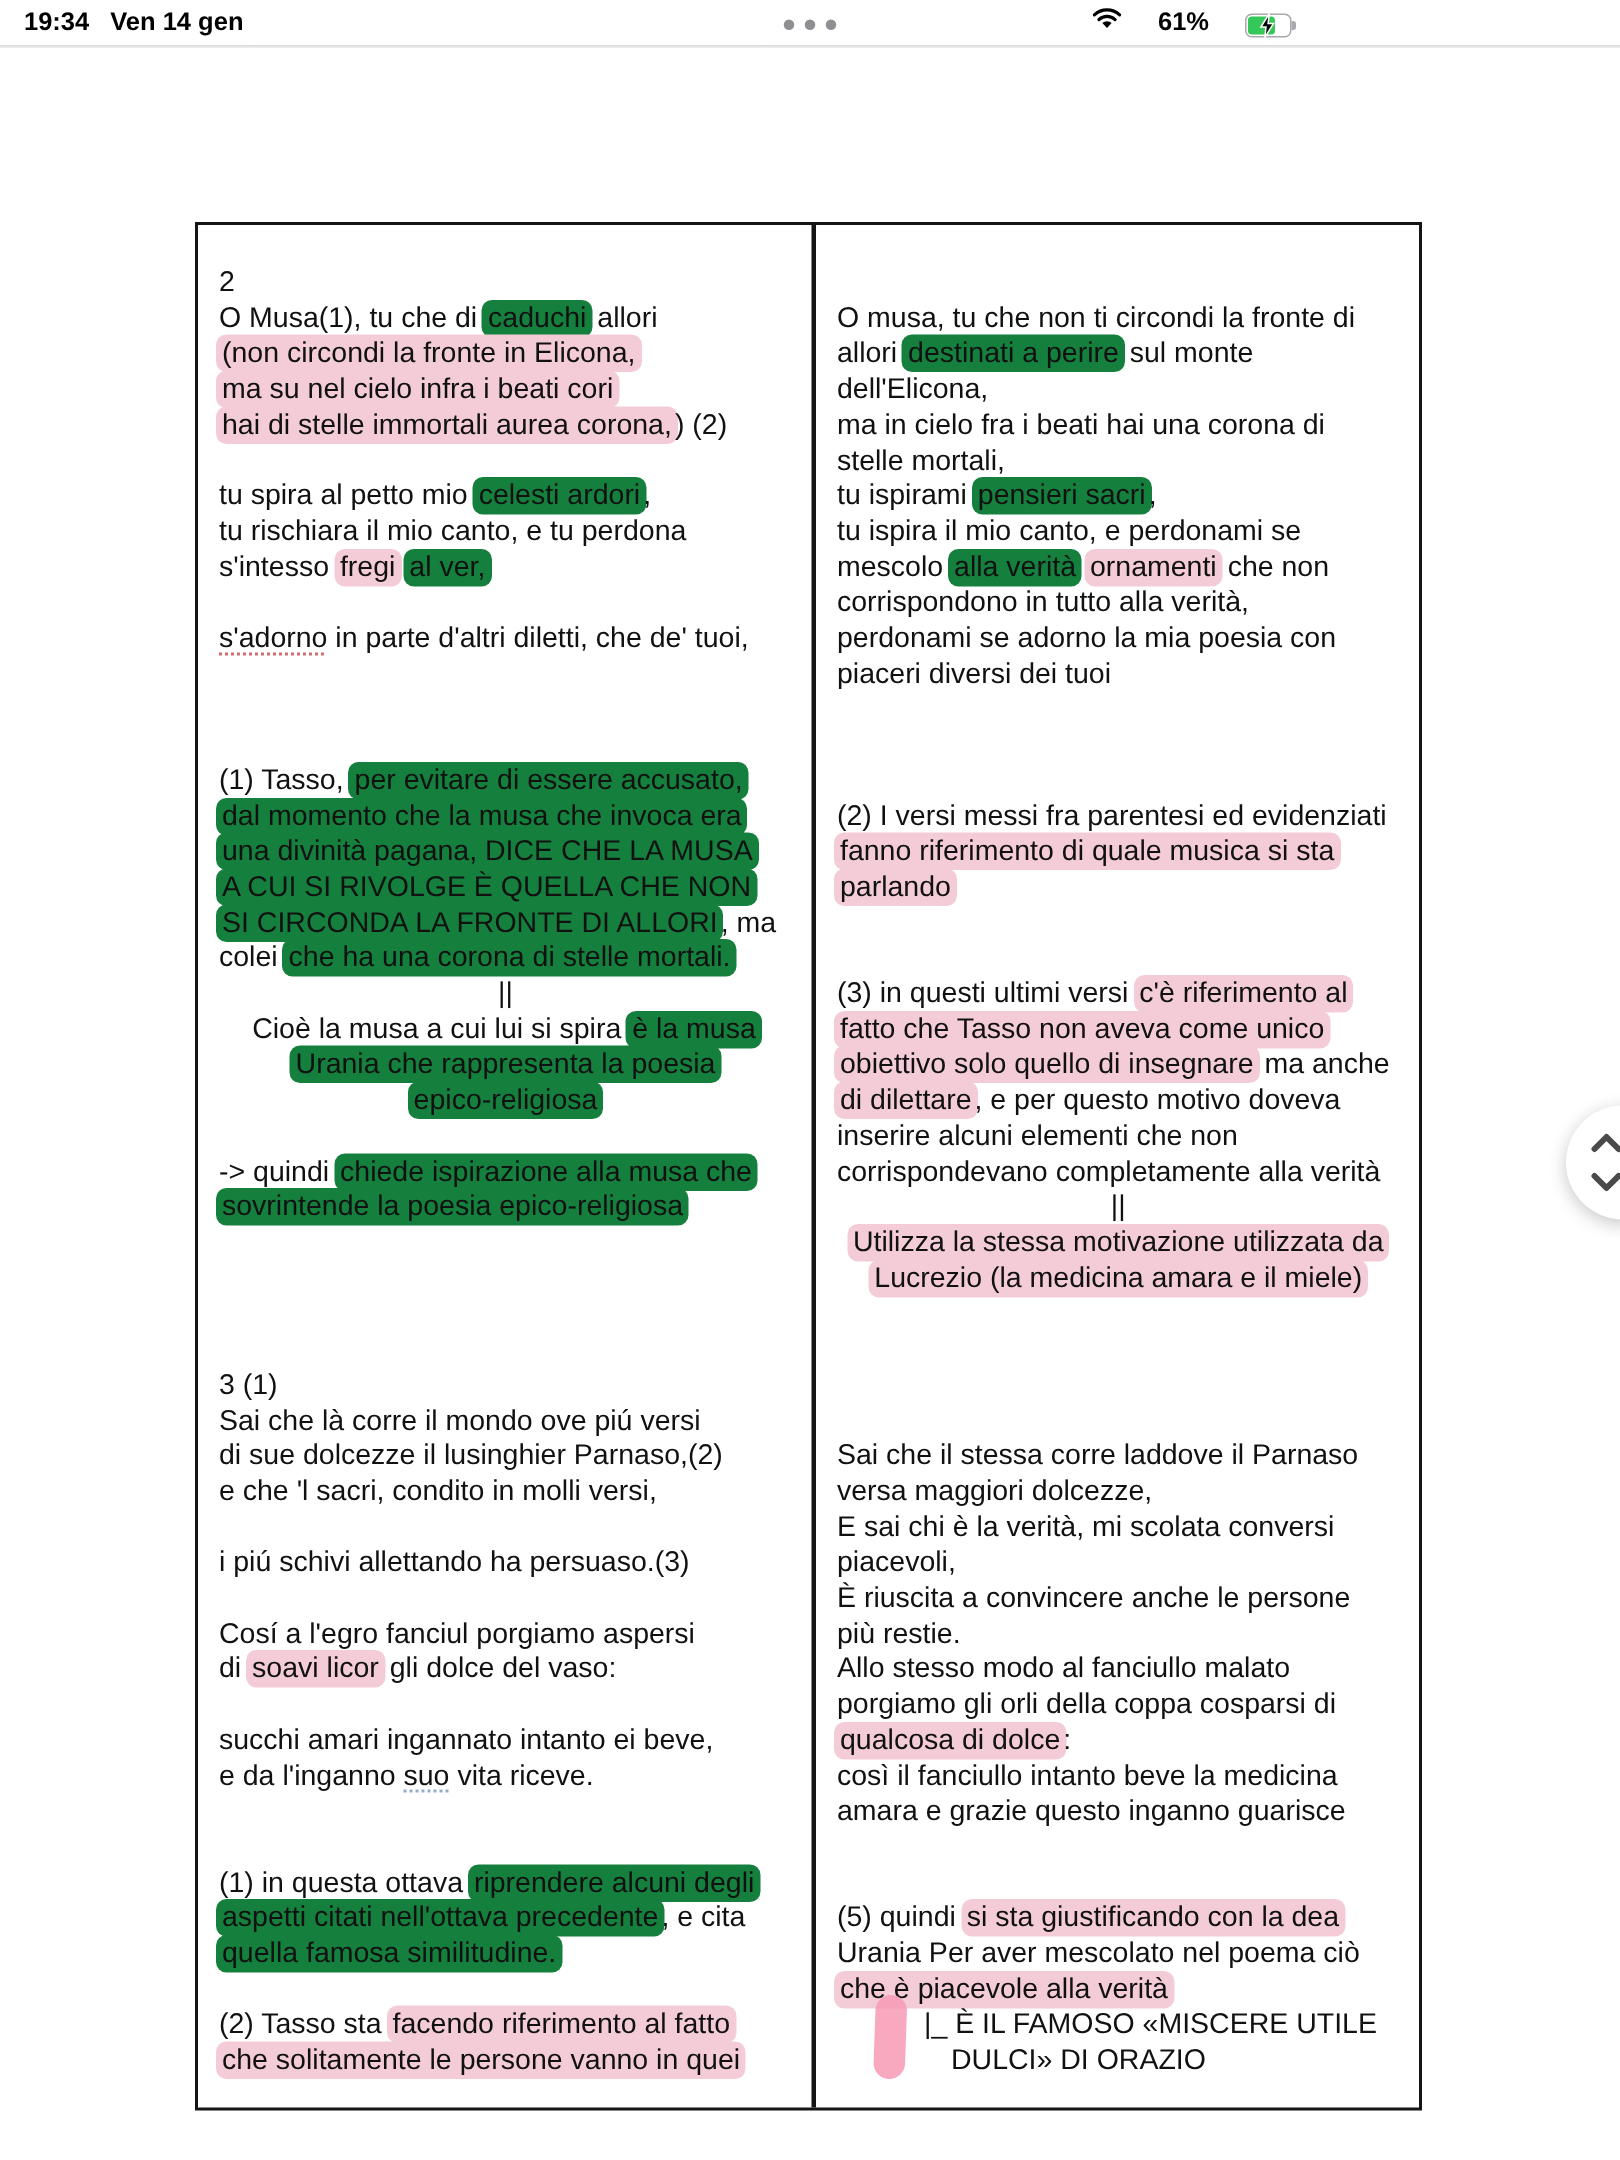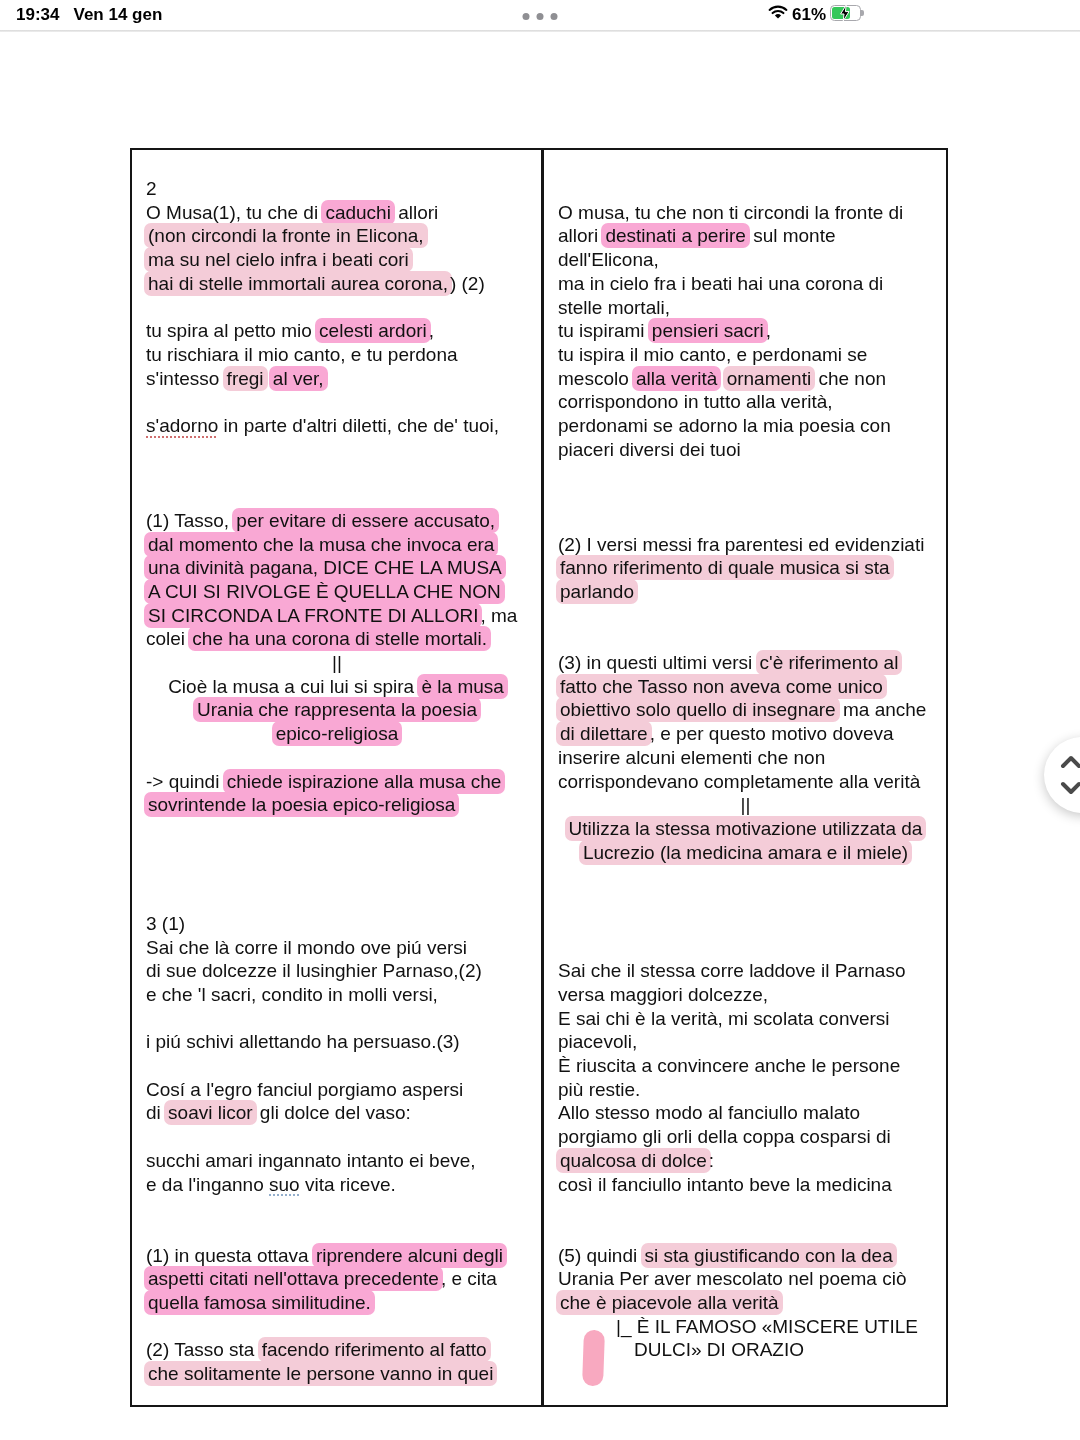--- a/index.html
+++ b/index.html
@@ -11,21 +11,21 @@
   }
   
   .statusbar{
     position:absolute;left:0;top:0;width:881px;height:30px;
     display:flex;align-items:center;justify-content:space-between;
     padding:0 16px;box-sizing:border-box;
     font-size:17px;font-weight:600;color:#000;
     background:#fff;
   }
   .sb-left{display:flex;gap:14px;align-items:center;}
-  .sb-right{display:flex;gap:4px;align-items:flex-start;}
+  .sb-right{display:flex;gap:24px;align-items:flex-end;}
   .sb-divider{
     position:absolute;left:0;top:30px;width:1080px;height:2px;
     background:linear-gradient(#d9d9d9,#efefef);
   }
   .multidots{position:absolute;left:50%;top:13px;transform:translateX(-50%);
     display:flex;gap:7px;}
   .multidots i{width:7px;height:7px;border-radius:50%;background:#8f8f93;display:block;}
   .batt{position:relative;width:35px;height:16px;display:inline-block;}
   .batt .shell{position:absolute;left:0;top:0;width:31px;height:16px;border:1px solid #a8a8ad;
     border-radius:4.5px;box-sizing:border-box;background:#fff;}
@@ -43,21 +43,21 @@
     box-sizing:border-box;padding:27px 13px 0 14px;
     font-size:19px;line-height:23.7px;color:#111;
     overflow:hidden;
   }
   .col-left{width:409px;}
   .col-right{width:405px;border-left:3px solid #151515;}
   .line{min-height:23.7px;white-space:nowrap;}
   .line.c{text-align:center;white-space:normal;}
   .line.ind1{padding-left:58px;}
   .line.ind2{padding-left:76px;}
-  .hl-lav{background:#f9a8d4;border-radius:7px;padding:2px 4px;margin:0 -2px;
+  .hl-lav{background:#15803d;border-radius:7px;padding:2px 4px;margin:0 -2px;
     box-decoration-break:clone;-webkit-box-decoration-break:clone;}
   .hl-pink{background:#f4ccd8;border-radius:7px;padding:2px 4px;margin:0 -2px;
     box-decoration-break:clone;-webkit-box-decoration-break:clone;}
   .hl-sq{text-decoration:underline dotted #cf6e6e 2px;text-underline-offset:4px;}
   .hl-sq2{text-decoration:underline dotted #93aecc 2px;text-underline-offset:4px;}
   
   .marker-stroke{
     position:absolute;left:451px;top:1180px;width:21px;height:56px;
     background:#f79ab5;border-radius:11px;transform:rotate(2deg);opacity:.85;
   }
@@ -193,20 +193,21 @@
       <div class="line"><span>Sai che il stessa corre laddove il Parnaso</span></div>
       <div class="line"><span>versa maggiori dolcezze,</span></div>
       <div class="line"><span>E sai chi è la verità, mi scolata conversi</span></div>
       <div class="line"><span>piacevoli,</span></div>
       <div class="line"><span>È riuscita a convincere anche le persone</span></div>
       <div class="line"><span>più restie.</span></div>
       <div class="line"><span>Allo stesso modo al fanciullo malato</span></div>
       <div class="line"><span>porgiamo gli orli della coppa cosparsi di</span></div>
       <div class="line"><span class="hl-pink">qualcosa di dolce</span><span>:</span></div>
       <div class="line"><span>così il fanciullo intanto beve la medicina</span></div>
+      <div class="line"><span>amara e grazie questo inganno guarisce</span></div>
       <div class="line">&nbsp;</div>
       <div class="line">&nbsp;</div>
       <div class="line"><span>(5) quindi </span><span class="hl-pink">si sta giustificando con la dea</span></div>
       <div class="line"><span>Urania Per aver mescolato nel poema ciò</span></div>
       <div class="line"><span class="hl-pink">che è piacevole alla verità</span></div>
       <div class="line ind1"><span>|_ È IL FAMOSO «MISCERE UTILE</span></div>
       <div class="line ind2"><span>DULCI» DI ORAZIO</span></div>
     </div>
   <div class="marker-stroke"></div>
 </div>

